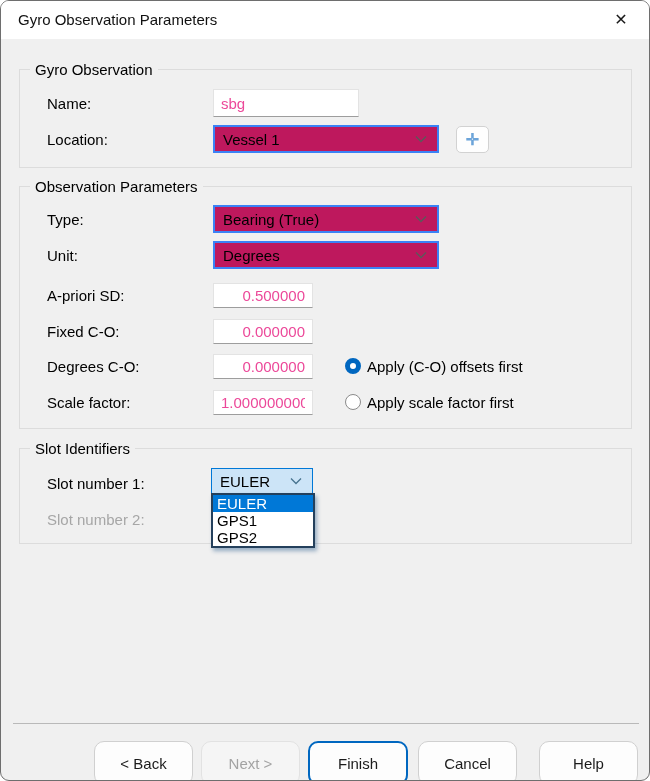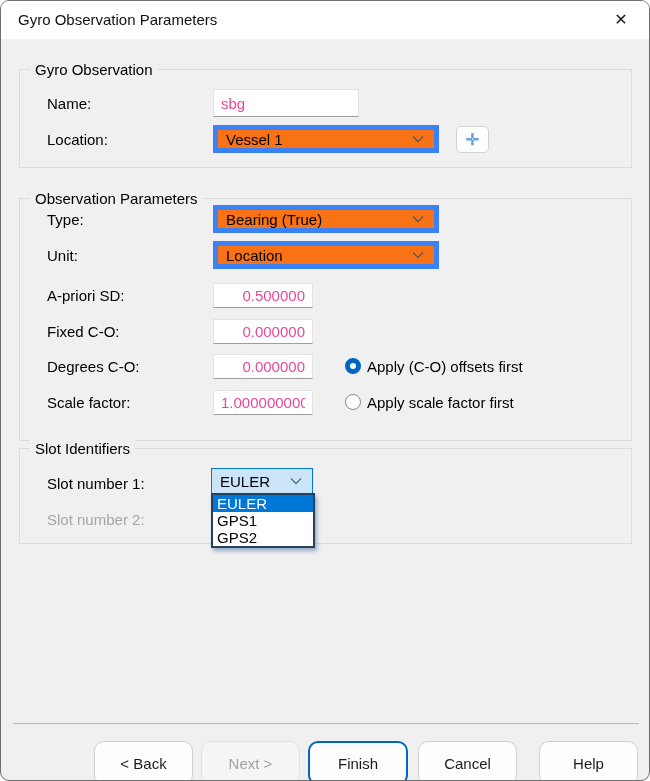--- a/index.html
+++ b/index.html
@@ -17,21 +17,21 @@
   .group { position:absolute; left:18px; width:613px; border:1px solid #dcdcdc; }
   .group-label { position:absolute; top:-9px; left:10px; background:#f0f0f0; padding:0 5px; line-height:17px; font-size:15px; white-space:nowrap; }
 
   .flabel { position:absolute; left:46px; line-height:16px; white-space:nowrap; }
   .flabel.disabled { color:#a6a6a6; }
 
   input.textbox { position:absolute; background:#fff; border:1px solid #e3e3e3; border-bottom-color:#9d9d9d;
     font-size:15px; color:#ec4899; padding:0 7px; outline:none; }
   input.num { text-align:right; }
 
-  .combo { position:absolute; background:#f97316; border:5px solid #3b82f6; display:flex; align-items:center;
+  .combo { position:absolute; background:#be185d; border:2px solid #3b82f6; display:flex; align-items:center;
     justify-content:space-between; padding:0 10px 0 8px; }
   .combo .val { white-space:nowrap; overflow:hidden; }
 
   .plusbtn { position:absolute; left:455px; top:125px; width:33px; height:27px; background:#fefefe;
     border:1px solid #d2d2d2; border-radius:5px; color:#6ca4d9; font-size:16px; font-weight:bold;
     line-height:25px; text-align:center; padding:0; }
 
   .radio { position:absolute; left:344px; width:16px; height:16px; border-radius:50%; background:#fff; }
   .radio.on  { border:5px solid #0067c0; }
   .radio.off { border:1px solid #8b8b8b; }
@@ -68,33 +68,33 @@
   <input class="textbox" style="left: 212px; top: 88px; width: 146px; height: 28px;" value="sbg">
   <span class="flabel" style="top:131px;">Location:</span>
   <div class="combo" style="left:212px;top:124px;width:226px;height:28px;">
     <span class="val">Vessel 1</span>
     <svg class="chev" width="12" height="8" viewBox="0 0 12 8">
         <polyline points="1,1.5 6,6.5 11,1.5" fill="none" stroke="#5a5a5a" stroke-width="1.3"></polyline>
       </svg>
   </div>
   <button class="plusbtn"><span>✛</span></button>
 
-  <div class="group" style="top:197px;height:243px;">
+  <div class="group" style="top:185px;height:243px;">
     <span class="group-label">Observation Parameters</span>
   </div>
   <span class="flabel" style="top:211px;">Type:</span>
   <div class="combo" style="left:212px;top:204px;width:226px;height:28px;">
     <span class="val">Bearing (True)</span>
     <svg class="chev" width="12" height="8" viewBox="0 0 12 8">
         <polyline points="1,1.5 6,6.5 11,1.5" fill="none" stroke="#5a5a5a" stroke-width="1.3"></polyline>
       </svg>
   </div>
   <span class="flabel" style="top:247px;">Unit:</span>
   <div class="combo" style="left:212px;top:240px;width:226px;height:28px;">
-    <span class="val">Location</span>
+    <span class="val">Degrees</span>
     <svg class="chev" width="12" height="8" viewBox="0 0 12 8">
         <polyline points="1,1.5 6,6.5 11,1.5" fill="none" stroke="#5a5a5a" stroke-width="1.3"></polyline>
       </svg>
   </div>
 
   <span class="flabel" style="top:287px;">A-priori SD:</span>
   <input class="textbox num" style="left: 212px; top: 282px; width: 100px; height: 25px;" value="0.500000">
   <span class="flabel" style="top:323px;">Fixed C-O:</span>
   <input class="textbox num" style="left: 212px; top: 318px; width: 100px; height: 25px;" value="0.000000">
   <span class="flabel" style="top:358px;">Degrees C-O:</span>

